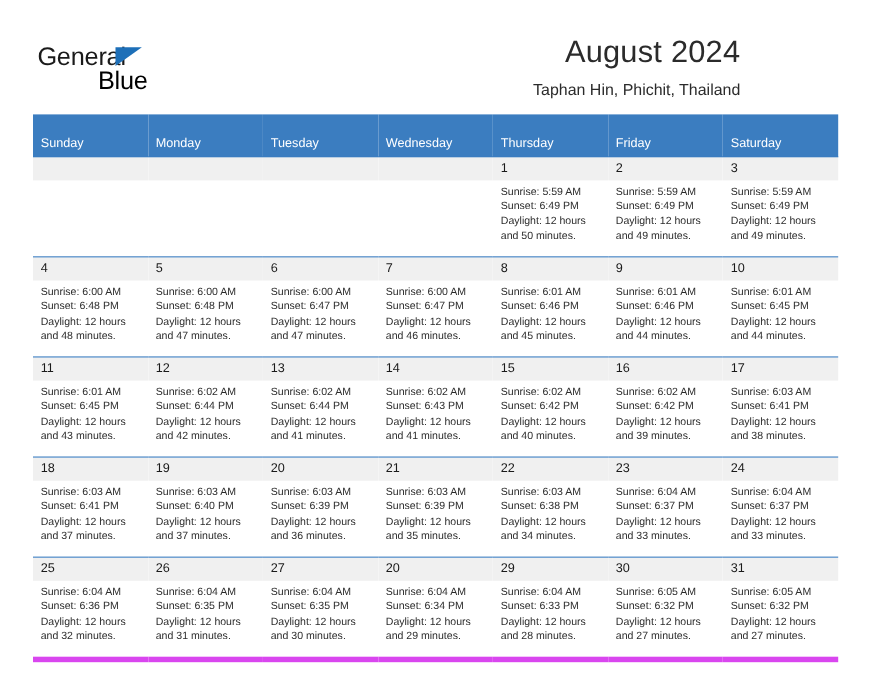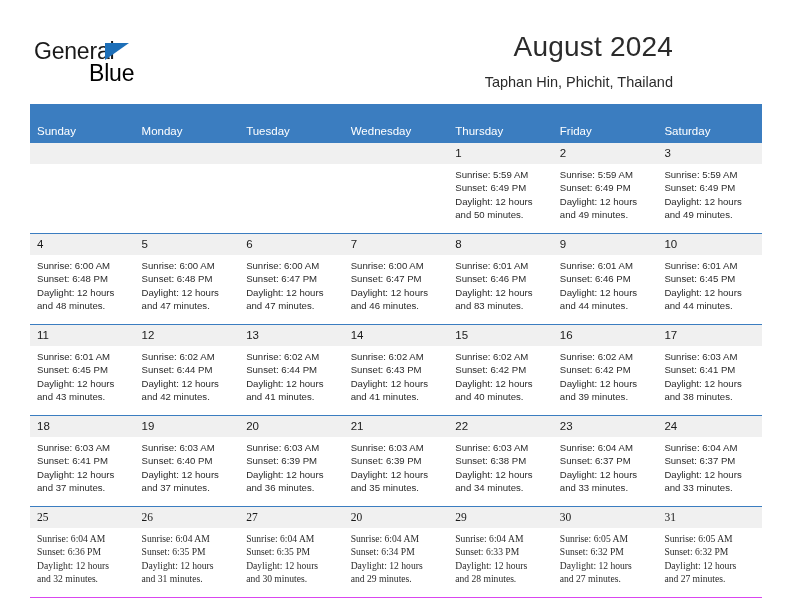--- a/index.html
+++ b/index.html
@@ -135,22 +135,21 @@
   .details {
     padding: 4px 6px 0 7px;
     font-size: 9.6px;
     line-height: 13.4px;
     color: #2b2b2b;
   }
   .details div {
     white-space: nowrap;
   }
   .calendar tr.week-row:last-child td {
-    border-bottom: 1px solid #d946ef;
-    font-family: Liberation Serif, serif;
+    border-bottom: 5px solid #d946ef;
   }
 </style>
 </head>
 <body>
 
 <div class="page">
 
   <div class="header">
     <div class="logo">
       <span class="logo-general">General</span>
@@ -277,21 +276,21 @@
               </div>
             </div>
           </td>
           <td>
             <div class="daybox">
               <div class="daynum">8</div>
               <div class="details">
                 <div>Sunrise: 6:01 AM</div>
                 <div>Sunset: 6:46 PM</div>
                 <div>Daylight: 12 hours</div>
-                <div>and 83 minutes.</div>
+                <div>and 45 minutes.</div>
               </div>
             </div>
           </td>
           <td>
             <div class="daybox">
               <div class="daynum">9</div>
               <div class="details">
                 <div>Sunrise: 6:01 AM</div>
                 <div>Sunset: 6:46 PM</div>
                 <div>Daylight: 12 hours</div>

